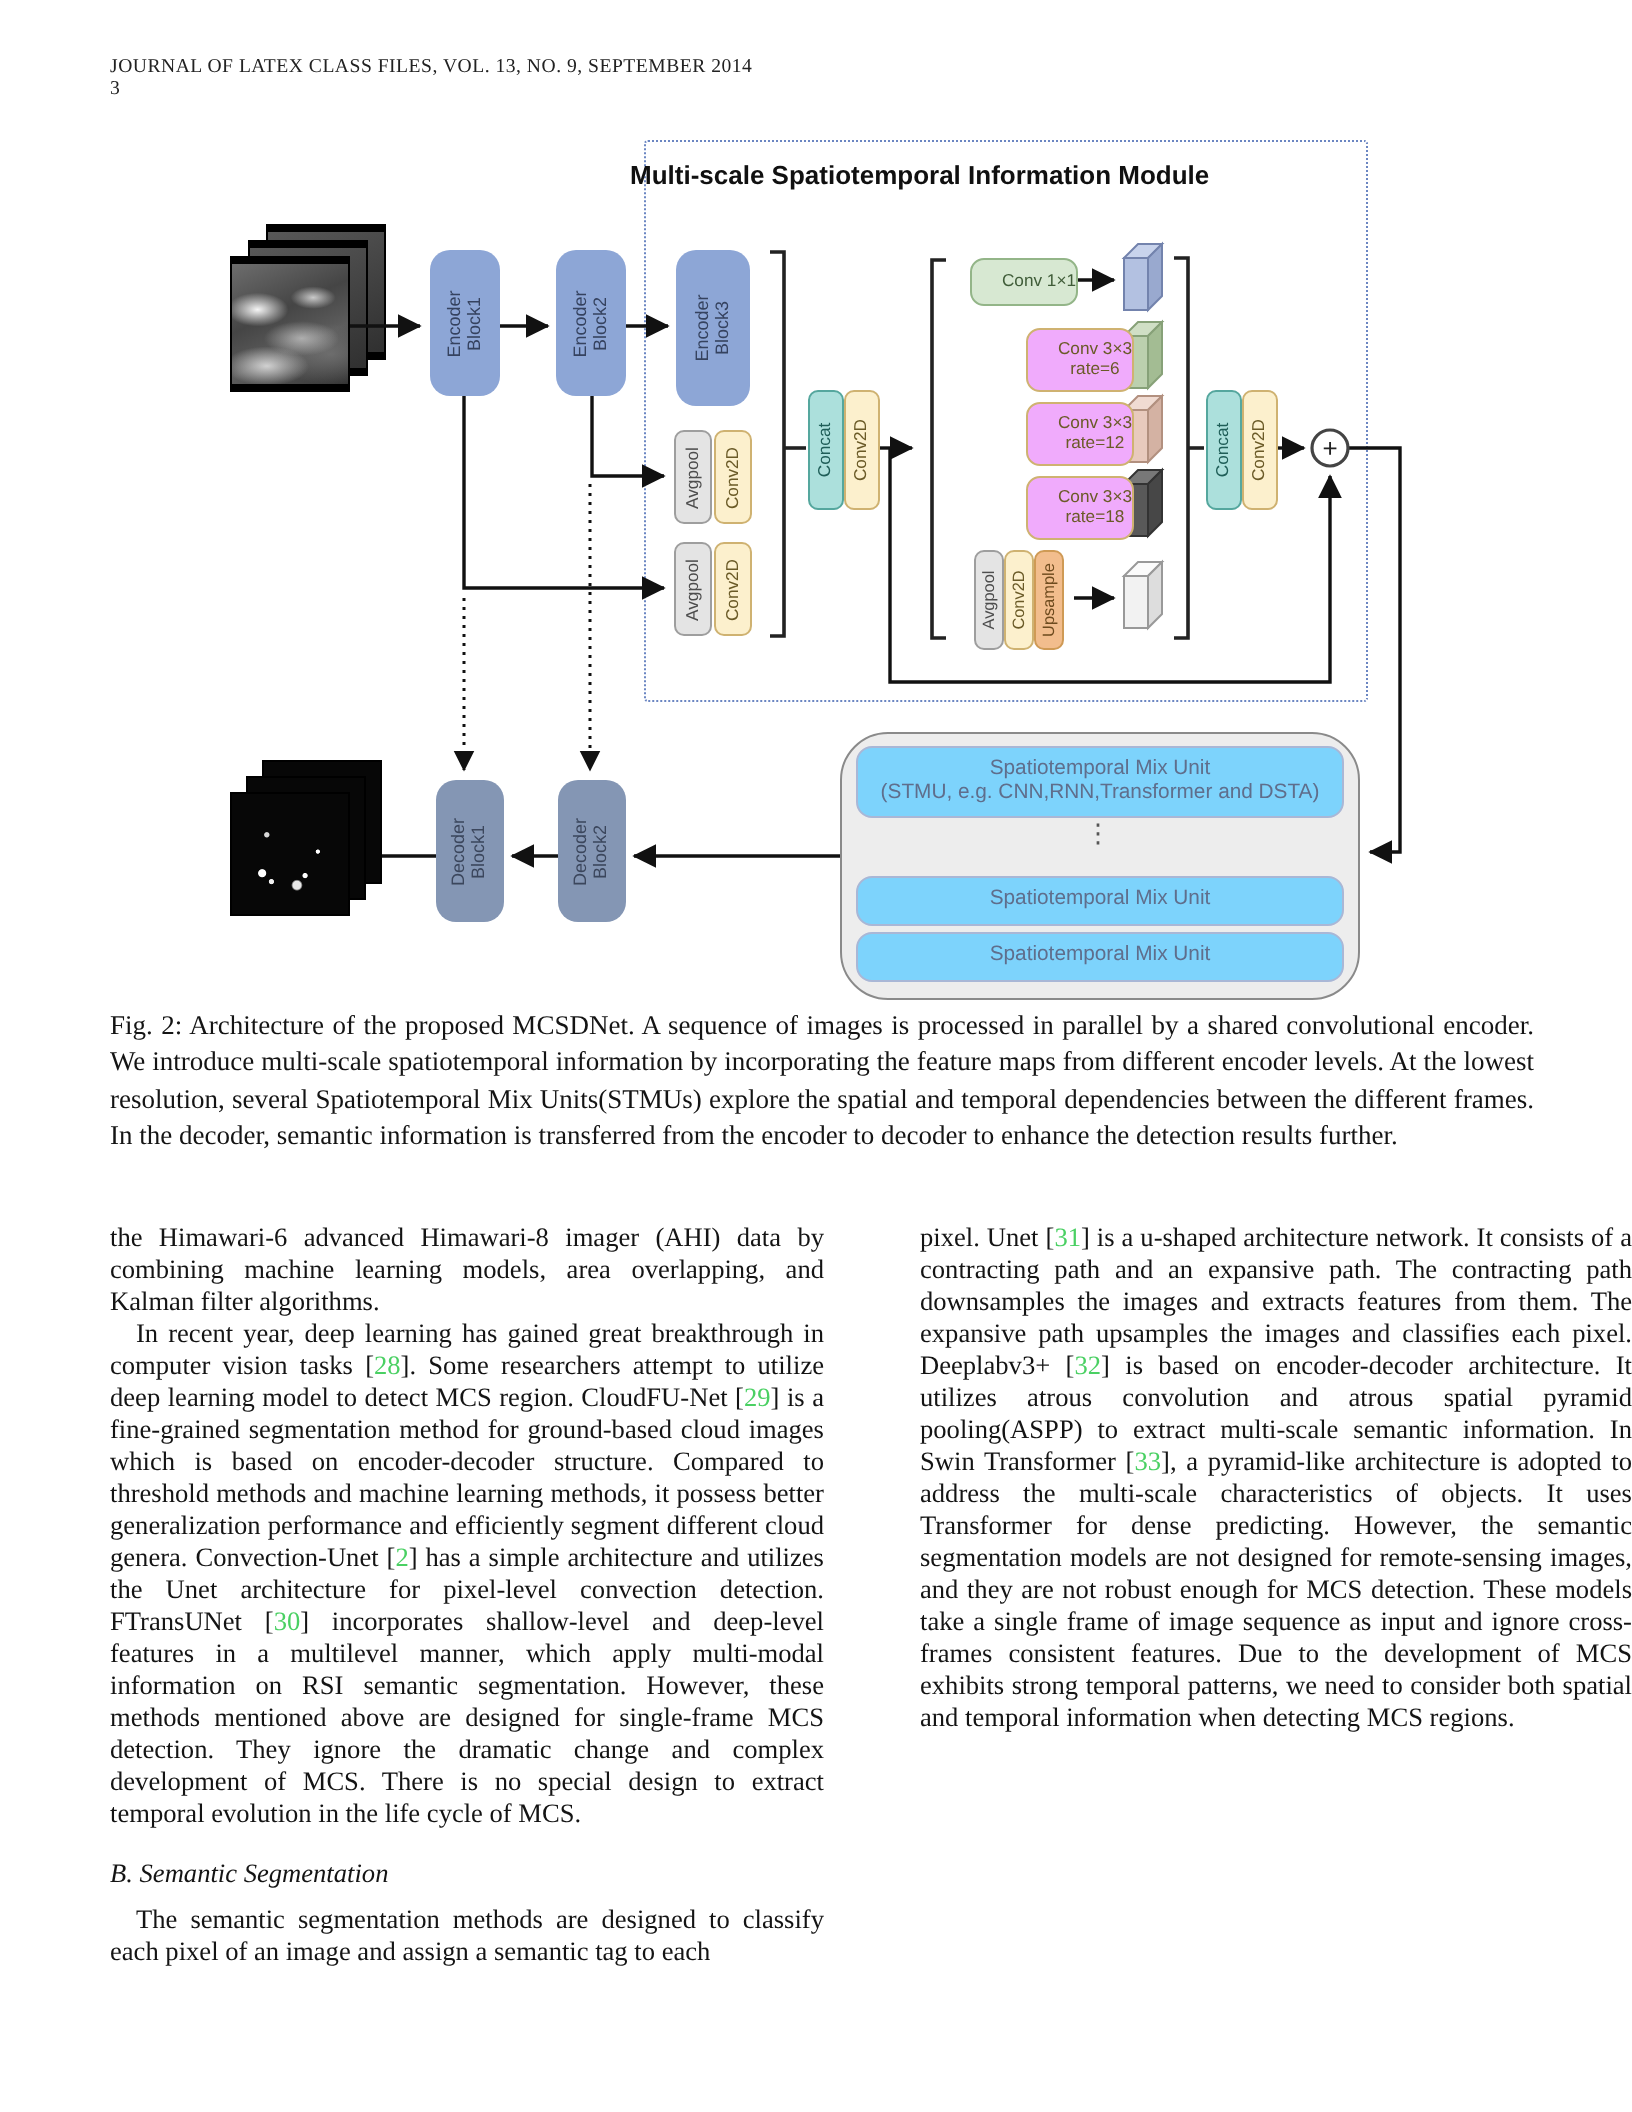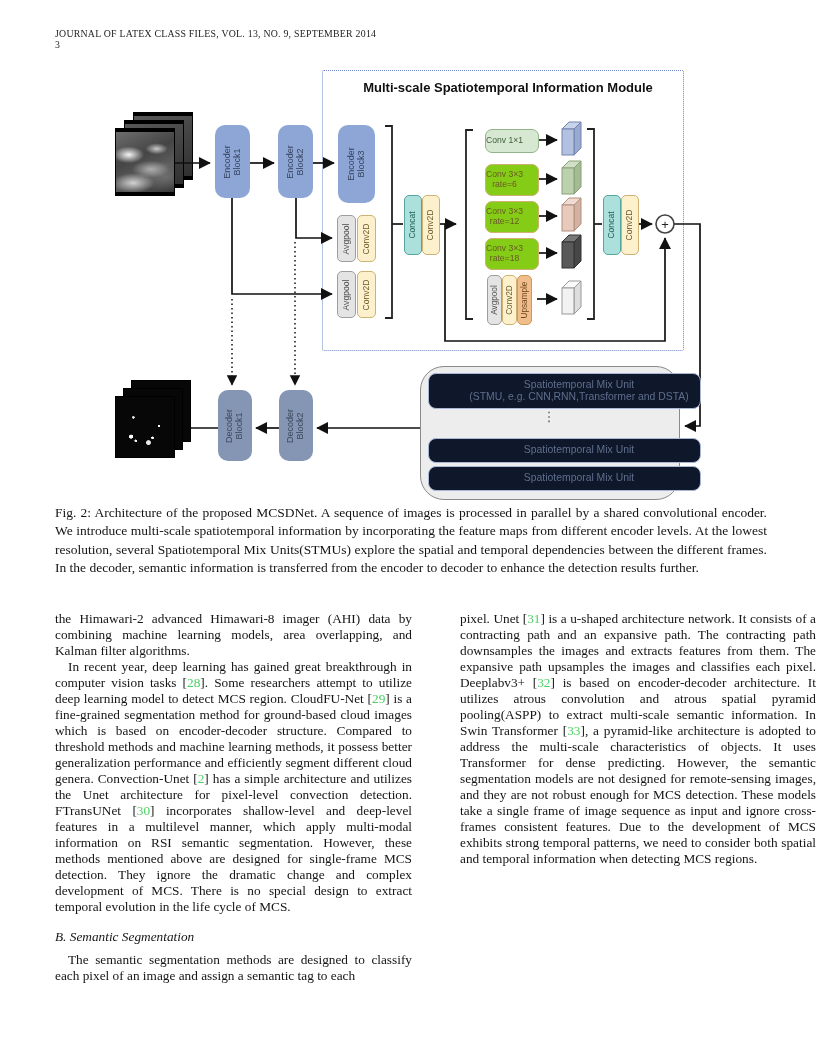--- a/index.html
+++ b/index.html
@@ -9,21 +9,21 @@
   }
   
   .runhead{position:absolute;left:55px;top:28px;width:706px;display:flex;
     justify-content:space-between;font-size:9.8px;letter-spacing:.25px;color:#222;flex-direction:column;}
   
   .fig{position:absolute;left:55px;top:66px;width:712px;height:438px;
     font-family:"Liberation Sans",sans-serif;color:#333;}
   .fig svg.wires{position:absolute;left:0;top:0;}
   .module-box{position:absolute;left:267px;top:4px;width:360px;height:279px;
     border:1.6px dotted #6b86c2;border-radius:2px;}
-  .module-title{position:absolute;left:283px;top:14px;width:340px;text-align:center;
+  .module-title{position:absolute;left:260px;top:14px;width:340px;text-align:left;
     font-weight:bold;font-size:13px;color:#101010;}
   .imgstack{position:absolute;border:1px solid #000;}
   .sat{border-top:4px solid #000;border-bottom:4px solid #000;
     background:
       radial-gradient(ellipse 22px 12px at 22% 38%, rgba(255,255,255,.95), rgba(255,255,255,0) 70%),
       radial-gradient(ellipse 16px 8px at 70% 28%, rgba(235,235,235,.8), rgba(255,255,255,0) 70%),
       radial-gradient(ellipse 26px 12px at 60% 62%, rgba(200,200,200,.75), rgba(255,255,255,0) 72%),
       radial-gradient(ellipse 30px 14px at 30% 85%, rgba(230,230,230,.85), rgba(255,255,255,0) 70%),
       radial-gradient(ellipse 40px 22px at 85% 75%, rgba(130,130,130,.6), rgba(255,255,255,0) 70%),
       linear-gradient(155deg,#6d6d6d,#454545 40%,#5d5d5d 65%,#343434);}
@@ -44,30 +44,30 @@
   .c-gray{background:#e4e4e4;border-color:#9e9e9e;color:#4d4d4d;}
   .c-cream{background:#fcf0cd;border-color:#cfb271;color:#6a5a27;}
   .c-teal{background:#ace0dc;border-color:#55a79e;color:#1f5e58;}
   .c-orange{background:#f2bd8d;border-color:#cf9a55;color:#6e4b1e;}
   .vtext{position:absolute;left:50%;top:50%;
     transform:translate(-50%,-50%) rotate(-90deg);
     white-space:pre;text-align:center;font-size:8.6px;line-height:9.8px;}
   .enc .vtext,.dec .vtext{font-size:9px;color:#35425f;}
   .dec .vtext{color:#3b465c;}
   .branch{position:absolute;left:430px;width:52px;border-radius:7px;border:1px solid;
-    display:flex;align-items:center;justify-content:flex-start;text-align:center;
+    display:flex;align-items:center;justify-content:flex-end;text-align:center;
     font-size:8.6px;line-height:9.6px;white-space:pre-line;}
   .b-green{background:#d7e8d2;border-color:#93b588;color:#3f5c38;}
-  .b-cream{background:#84cc16;border-color:#cfb271;color:#6a5a27;}
+  .b-cream{background:#f0abfc;border-color:#cfb271;color:#6a5a27;margin-left:28px;}
   .stmu-box{position:absolute;left:365px;top:300px;width:258px;height:132px;
     background:#ededed;border:1.4px solid #8a8a8a;border-radius:24px;}
-  .stmu-unit{position:absolute;left:373px;width:242px;background:#0f172a;
+  .stmu-unit{position:absolute;left:373px;width:242px;background:#7dd3fc;
     border:1px solid #a9b7d6;border-radius:8px;color:#5f6e8c;
     display:flex;align-items:center;justify-content:center;text-align:center;
-    font-size:10.4px;line-height:12.5px;white-space:pre-line;padding-left:29px;}
+    font-size:10.4px;line-height:12.5px;white-space:pre-line;}
   .stmu-dots{position:absolute;left:365px;top:343px;width:258px;height:26px;
     text-align:center;font-size:13px;color:#555;}
   
   .caption{position:absolute;left:55px;top:504px;width:712px;
     font-size:13.5px;line-height:18.3px;text-align:justify;color:#141414;}
   
   .col{position:absolute;top:611px;font-size:13.3px;line-height:16px;
     text-align:justify;color:#141414;}
   .col-left{left:55px;width:357px;}
   .col-right{left:420px;width:356px;margin-left:40px;}
@@ -250,20 +250,20 @@
   </div>
 
   <div class="imgstack mask" style="left:76px;top:314px;width:58px;height:60px;"></div>
   <div class="imgstack mask" style="left:68px;top:322px;width:58px;height:60px;"></div>
   <div class="imgstack mask front" style="left:60px;top:330px;width:58px;height:60px;"></div>
 </div>
 
 <div class="caption">Fig. 2: Architecture of the proposed MCSDNet. A sequence of images is processed in parallel by a shared convolutional encoder. We introduce multi-scale spatiotemporal information by incorporating the feature maps from different encoder levels. At the lowest resolution, several Spatiotemporal Mix Units(STMUs) explore the spatial and temporal dependencies between the different frames. In the decoder, semantic information is transferred from the encoder to decoder to enhance the detection results further.</div>
 
 <div class="col col-left">
-    <p><span>the Himawari-2 advanced Himawari-8 imager (AHI) data by combining machine learning models, area overlapping, and Kalman filter algorithms.</span></p>
+    <p><span>the Himawari-6 advanced Himawari-8 imager (AHI) data by combining machine learning models, area overlapping, and Kalman filter algorithms.</span></p>
     <p class="indent"><span>In recent year, deep learning has gained great breakthrough in computer vision tasks [</span><span class="cite">28</span><span>]. Some researchers attempt to utilize deep learning model to detect MCS region. CloudFU-Net [</span><span class="cite">29</span><span>] is a fine-grained segmentation method for ground-based cloud images which is based on encoder-decoder structure. Compared to threshold methods and machine learning methods, it possess better generalization performance and efficiently segment different cloud genera. Convection-Unet [</span><span class="cite">2</span><span>] has a simple architecture and utilizes the Unet architecture for pixel-level convection detection. FTransUNet [</span><span class="cite">30</span><span>] incorporates shallow-level and deep-level features in a multilevel manner, which apply multi-modal information on RSI semantic segmentation. However, these methods mentioned above are designed for single-frame MCS detection. They ignore the dramatic change and complex development of MCS. There is no special design to extract temporal evolution in the life cycle of MCS.</span></p>
     <div class="subheading"><span>B. Semantic Segmentation</span></div>
     <p class="indent"><span>The semantic segmentation methods are designed to classify each pixel of an image and assign a semantic tag to each</span></p>
   </div>
 <div class="col col-right">
     <p><span>pixel. Unet [</span><span class="cite">31</span><span>] is a u-shaped architecture network. It consists of a contracting path and an expansive path. The contracting path downsamples the images and extracts features from them. The expansive path upsamples the images and classifies each pixel. Deeplabv3+ [</span><span class="cite">32</span><span>] is based on encoder-decoder architecture. It utilizes atrous convolution and atrous spatial pyramid pooling(ASPP) to extract multi-scale semantic information. In Swin Transformer [</span><span class="cite">33</span><span>], a pyramid-like architecture is adopted to address the multi-scale characteristics of objects. It uses Transformer for dense predicting. However, the semantic segmentation models are not designed for remote-sensing images, and they are not robust enough for MCS detection. These models take a single frame of image sequence as input and ignore cross-frames consistent features. Due to the development of MCS exhibits strong temporal patterns, we need to consider both spatial and temporal information when detecting MCS regions.</span></p>
   </div>
 
 </body></html>

